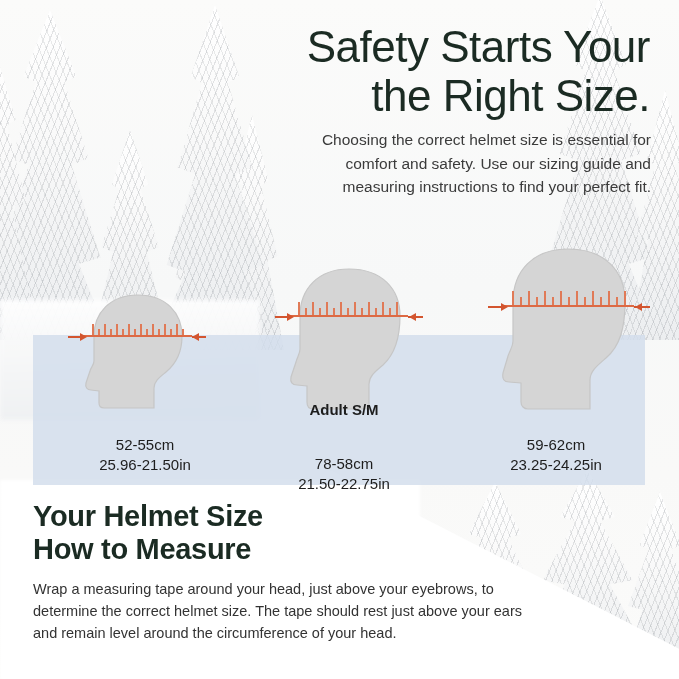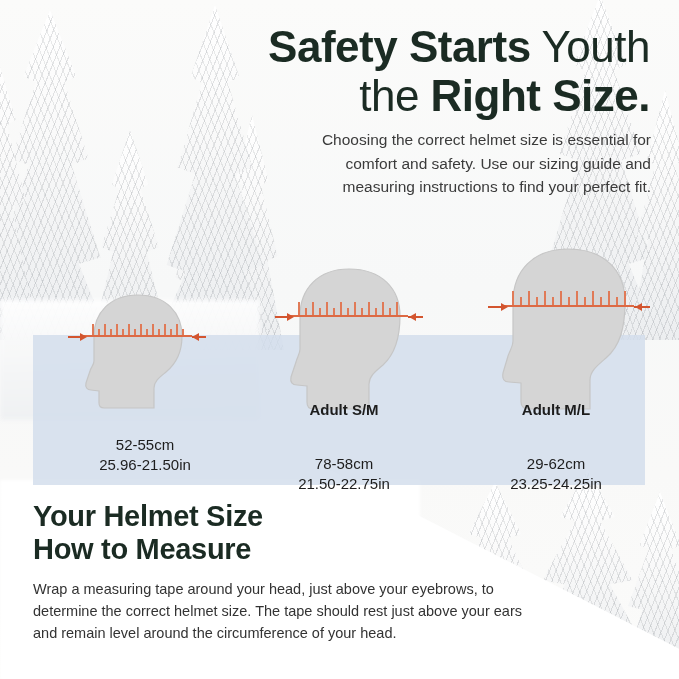--- a/index.html
+++ b/index.html
@@ -25,21 +25,21 @@
           repeating-linear-gradient(112deg, rgba(150,155,160,.30) 0px, rgba(150,155,160,.30) 1px, rgba(255,255,255,0) 1px, rgba(255,255,255,0) 6px),
           repeating-linear-gradient(68deg, rgba(140,146,152,.22) 0px, rgba(140,146,152,.22) 1px, rgba(255,255,255,0) 1px, rgba(255,255,255,0) 7px);
         mix-blend-mode:multiply;opacity:.85;}
   .slope{position:absolute;background:#ffffff;filter:blur(1.5px);}
 
   
   .headline{position:absolute;left:180px;top:22px;width:470px;
      text-align:right;color:#1b2b23;letter-spacing:-.5px;}
   .headline .l1{display:block;font-size:44px;line-height:49px;}
   .headline .l2{display:block;font-size:44px;line-height:49px;}
-  .hl-bold{font-weight:700;}
+  .hl-bold{font-weight:400;}
   .hl-light{font-weight:400;}
 
   .subhead{position:absolute;left:305px;top:128px;width:346px;
      text-align:right;color:#3b3b3b;font-size:15.5px;line-height:23.5px;font-weight:400;}
 
   
   .band{position:absolute;left:33px;top:335px;width:612px;height:150px;
      background:#d2ddeb;opacity:.82;}
 
   
@@ -104,21 +104,21 @@
       <div class="tree" style="left:10px;width:110px;height:200px;clip-path:polygon(50% 0%,74% 26%,62% 28%,86% 56%,70% 58%,100% 100%,0% 100%,30% 58%,14% 56%,38% 28%,26% 26%);"></div>
       <div class="tree" style="left:95px;width:125px;height:212px;clip-path:polygon(50% 0%,72% 22%,60% 24%,86% 52%,68% 54%,94% 82%,76% 84%,100% 100%,0% 100%,24% 84%,6% 82%,32% 54%,14% 52%,40% 24%,28% 22%);"></div>
       <div class="tree" style="left:190px;width:80px;height:190px;clip-path:polygon(50% 0%,76% 28%,64% 30%,90% 60%,72% 62%,100% 100%,0% 100%,28% 62%,10% 60%,36% 30%,24% 28%);"></div>
     </div>
 
     <div class="slope" style="left:330px;top:470px;width:420px;height:215px;clip-path:polygon(0% 0%,100% 100%,0% 100%);"></div>
     <div class="slope" style="left:0;top:480px;width:420px;height:200px;"></div>
   </div>
 
   <div class="headline">
-    <span class="l1"><span class="hl-bold">Safety Starts</span><span class="hl-light"> Youth</span></span>
+    <span class="l1"><span class="hl-bold">Safety Starts</span><span class="hl-light"> Your</span></span>
     <span class="l2"><span class="hl-light">the </span><span class="hl-bold">Right Size.</span></span>
   </div>
 
   <div class="subhead">Choosing the correct helmet size is essential for comfort and safety. Use our sizing guide and measuring instructions to find your perfect fit.</div>
 
   <div class="band"></div>
 
   <div class="heads">
 
     <div class="head-unit" style="left:76px;top:48px;width:130px;height:115px;">
@@ -217,22 +217,21 @@
     <div class="sizecol" style="left:55px;top:0;width:180px;">
       <div class="cm">52-55cm</div>
       <div class="inch">25.96-21.50in</div>
     </div>
     <div class="sizecol" style="left:254px;top:0;width:180px;">
       <div class="name">Adult S/M</div>
       <div class="cm">78-58cm</div>
       <div class="inch">21.50-22.75in</div>
     </div>
     <div class="sizecol" style="left:466px;top:0;width:180px;">
-      <div class="name">Adult M/L</div>
-      <div class="cm">29-62cm</div>
+      <div class="cm">59-62cm</div>
       <div class="inch">23.25-24.25in</div>
     </div>
   </div>
 
   <div class="h2">
     <div>Your Helmet Size</div>
     <div>How to Measure</div>
   </div>
 
   <div class="body">Wrap a measuring tape around your head, just above your eyebrows, to determine the correct helmet size. The tape should rest just above your ears and remain level around the circumference of your head.</div>

